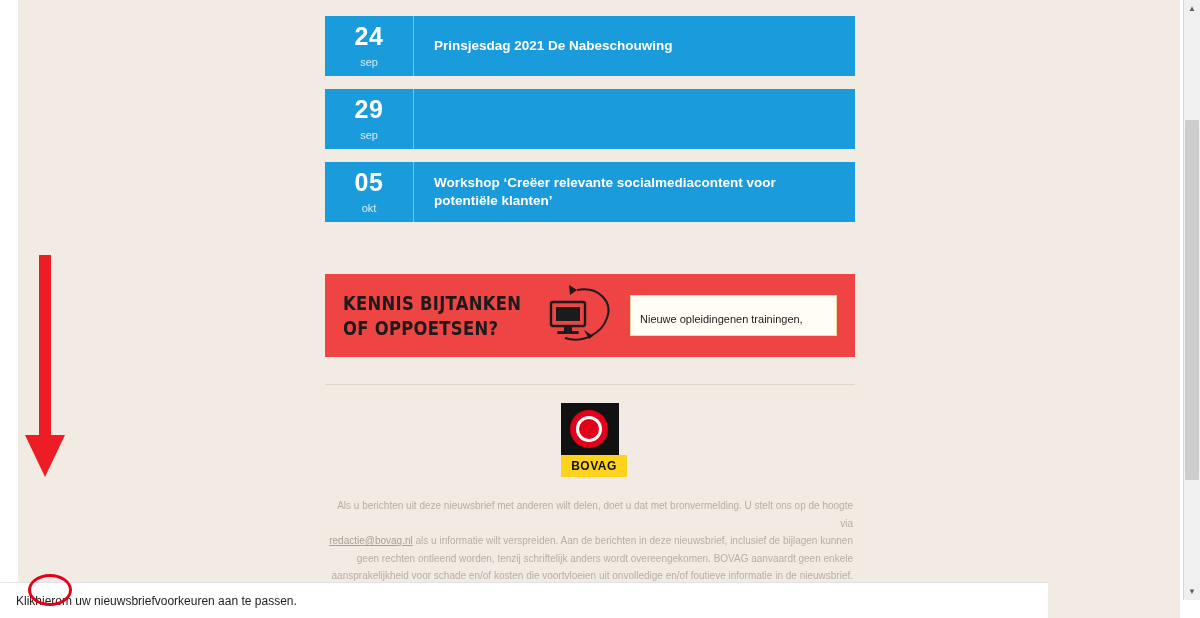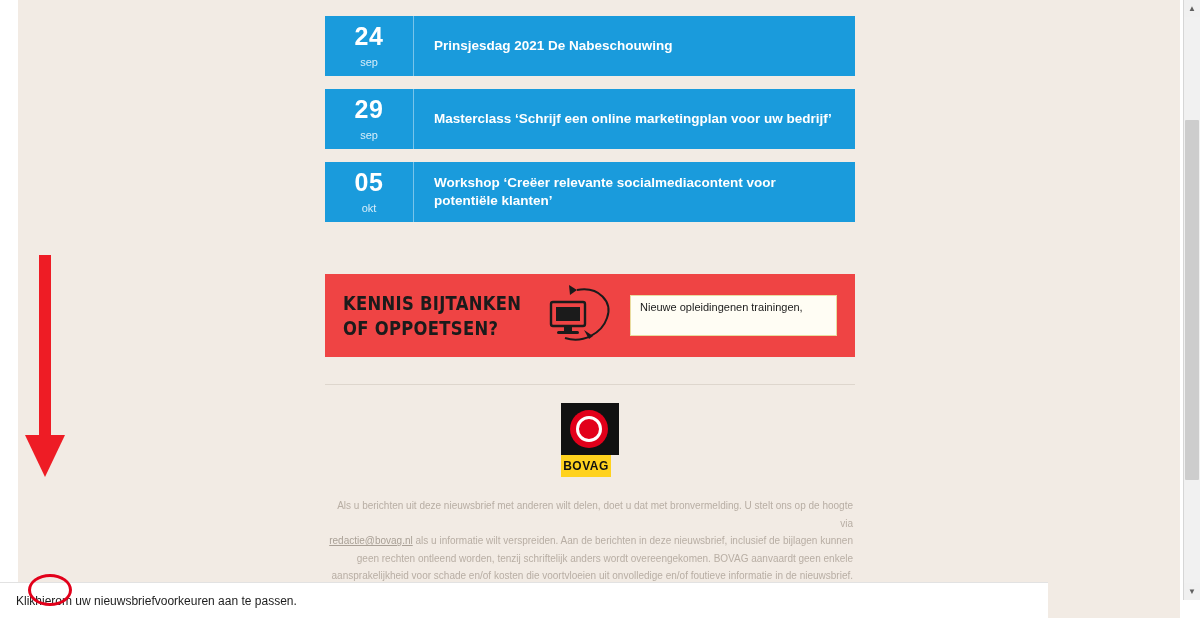--- a/index.html
+++ b/index.html
@@ -148,21 +148,21 @@
     height: 64px;
   }
   .banner-card {
     position: absolute;
     left: 305px;
     top: 21px;
     width: 207px;
     height: 41px;
     background: #fffdf4;
     border: 1px solid #e9dca0;
-    padding: 4px 9px;
+    padding: 16px 9px;
     box-sizing: border-box;
     font-size: 11px;
     color: #1b1b1b;
     line-height: 1.45;
   }
   .banner-card b { font-weight: bold; }
   .redbullet {
     display: inline-block;
     width: 9px; height: 9px;
     border-radius: 50%;
@@ -203,21 +203,21 @@
   }
   .logo-inner {
     position: absolute;
     left: 15px; top: 13px;
     width: 26px; height: 26px;
     border-radius: 50%;
     border: 3px solid #ffffff;
     box-sizing: border-box;
   }
   .logo-bottom {
-    width: 50px; height: 22px;
+    width: 66px; height: 22px;
     background: #ffd21e;
     color: #111111;
     font-size: 12px;
     font-weight: bold;
     letter-spacing: 0.5px;
     display: flex;
     align-items: center;
     justify-content: center;
   }
 
@@ -290,21 +290,20 @@
         <div class="mon">sep</div>
       </div>
       <div class="title">Prinsjesdag 2021 De Nabeschouwing</div>
     </div>
 
     <div class="event">
       <div class="date">
         <div class="day">29</div>
         <div class="mon">sep</div>
       </div>
-      <div class="title">Masterclass ‘Schrijf een online marketingplan voor uw bedrijf’</div>
     </div>
 
     <div class="event">
       <div class="date">
         <div class="day">05</div>
         <div class="mon">okt</div>
       </div>
       <div class="title">Workshop ‘Creëer relevante socialmediacontent voor potentiële klanten’</div>
     </div>
 

